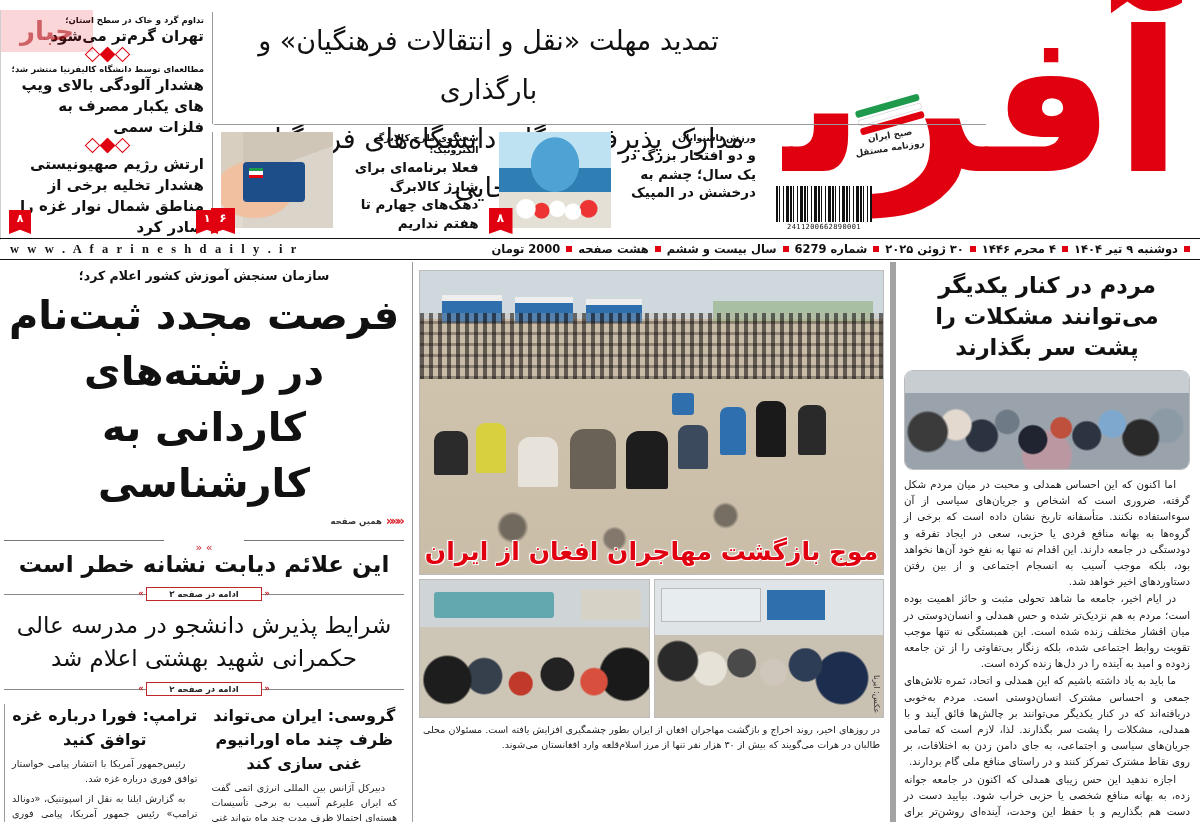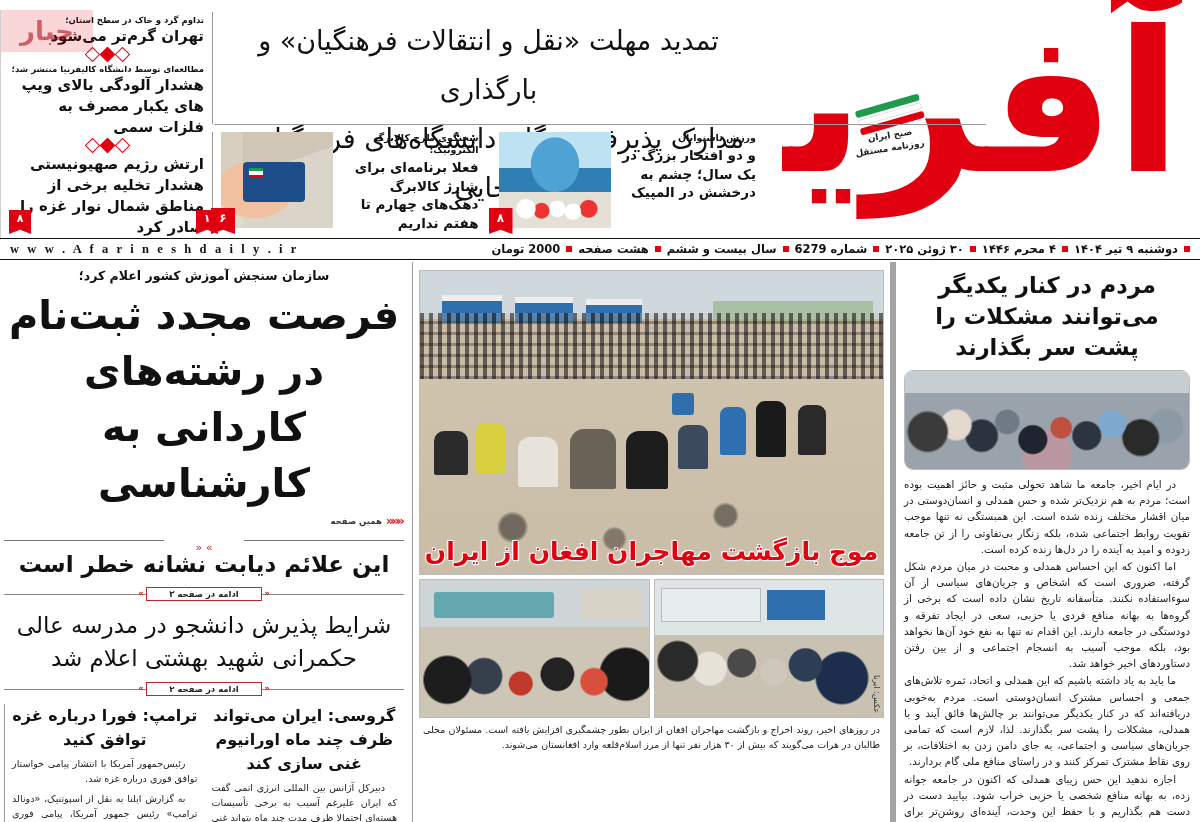--- a/index.html
+++ b/index.html
@@ -329,20 +329,24 @@
     <div class="masthead">
       <div class="masthead-logo">آفرینش</div>
       <div class="masthead-seal">
         <div class="seal-flag">
             <i></i>
             <i></i>
             <i></i>
           </div>
         <div class="seal-text">صبح ایران</div>
         <div class="seal-text">روزنامه مستقل</div>
+      </div>
+      <div class="barcode">
+        <div class="bars"></div>
+        <div class="bcnum">2411200662890001</div>
       </div>
     </div>
 
     <div class="top-banner">
       <h1>
         <span>تمدید مهلت «نقل و انتقالات فرهنگیان» و بارگذاری</span><br>
         <span>مدارک پذیرفته‌شدگان دانشگاه‌های فرهنگیان و رجایی</span>
       </h1>
       <div class="pagebadge-row">
         <span class="pg">صفحه ۲</span>
@@ -451,22 +455,22 @@
           radial-gradient(circle at 45% 70%, #1f2430 0 8%, transparent 9%),
           radial-gradient(circle at 55% 58%, #c0503e 0 6%, transparent 7%),
           radial-gradient(circle at 64% 66%, #2b3440 0 7%, transparent 8%),
           radial-gradient(circle at 73% 54%, #7fa8cf 0 6%, transparent 7%),
           radial-gradient(circle at 83% 68%, #2a2a2a 0 7%, transparent 8%),
           radial-gradient(circle at 92% 56%, #8c9aa6 0 6%, transparent 7%),
           radial-gradient(circle at 50% 86%, rgba(190,150,160,.9) 0 14%, transparent 16%);"></div>
       </div>
 
       <div class="op-body">
+        <p>اما اکنون که این احساس همدلی و محبت در میان مردم شکل گرفته، ضروری است که اشخاص و جریان‌های سیاسی از آن سوءاستفاده نکنند. متأسفانه تاریخ نشان داده است که برخی از گروه‌ها به بهانه منافع فردی یا حزبی، سعی در ایجاد تفرقه و دودستگی در جامعه دارند. این اقدام نه تنها به نفع خود آن‌ها نخواهد بود، بلکه موجب آسیب به انسجام اجتماعی و از بین رفتن دستاوردهای اخیر خواهد شد.</p>
         <p>در ایام اخیر، جامعه ما شاهد تحولی مثبت و حائز اهمیت بوده است؛ مردم به هم نزدیک‌تر شده و حس همدلی و انسان‌دوستی در میان اقشار مختلف زنده شده است. این همبستگی نه تنها موجب تقویت روابط اجتماعی شده، بلکه زنگار بی‌تفاوتی را از تن جامعه زدوده و امید به آینده را در دل‌ها زنده کرده است.</p>
-        <p>اما اکنون که این احساس همدلی و محبت در میان مردم شکل گرفته، ضروری است که اشخاص و جریان‌های سیاسی از آن سوءاستفاده نکنند. متأسفانه تاریخ نشان داده است که برخی از گروه‌ها به بهانه منافع فردی یا حزبی، سعی در ایجاد تفرقه و دودستگی در جامعه دارند. این اقدام نه تنها به نفع خود آن‌ها نخواهد بود، بلکه موجب آسیب به انسجام اجتماعی و از بین رفتن دستاوردهای اخیر خواهد شد.</p>
         <p>ما باید به یاد داشته باشیم که این همدلی و اتحاد، ثمره تلاش‌های جمعی و احساس مشترک انسان‌دوستی است. مردم به‌خوبی دریافته‌اند که در کنار یکدیگر می‌توانند بر چالش‌ها فائق آیند و با همدلی، مشکلات را پشت سر بگذارند. لذا، لازم است که تمامی جریان‌های سیاسی و اجتماعی، به جای دامن زدن به اختلافات، بر روی نقاط مشترک تمرکز کنند و در راستای منافع ملی گام بردارند.</p>
         <p>اجازه ندهید این حس زیبای همدلی که اکنون در جامعه جوانه زده، به بهانه منافع شخصی یا حزبی خراب شود. بیایید دست در دست هم بگذاریم و با حفظ این وحدت، آینده‌ای روشن‌تر برای کشورمان بسازیم. تنها با اتحاد و همدلی می‌توانیم بر مشکلات فائق آئیم و به سوی پیشرفت حرکت کنیم.</p>
       </div>
 
     </div>
 
     <div class="col-mid">
 
       <div class="photo-main">
         <div class="ph" style="background:linear-gradient(#cfd8dd 0 16%,#c9bda8 16% 100%);"></div>

